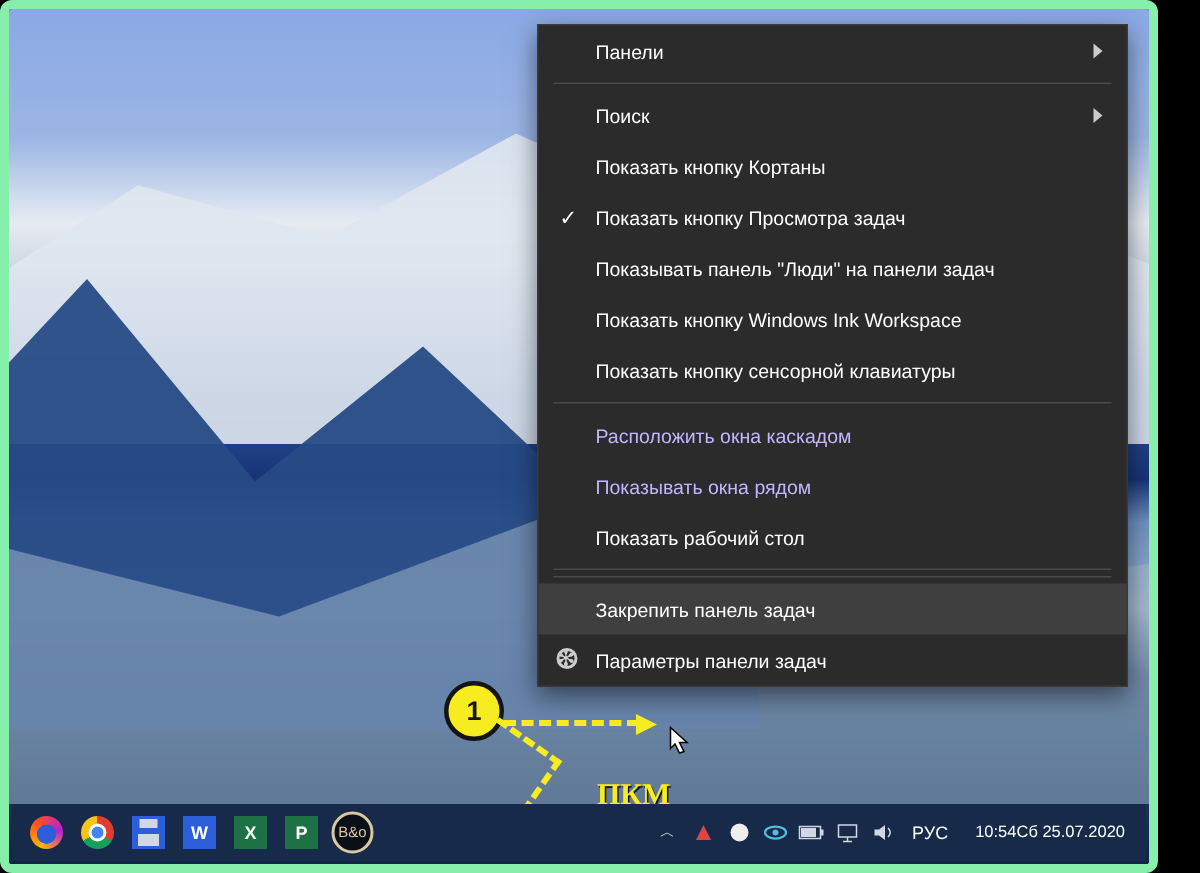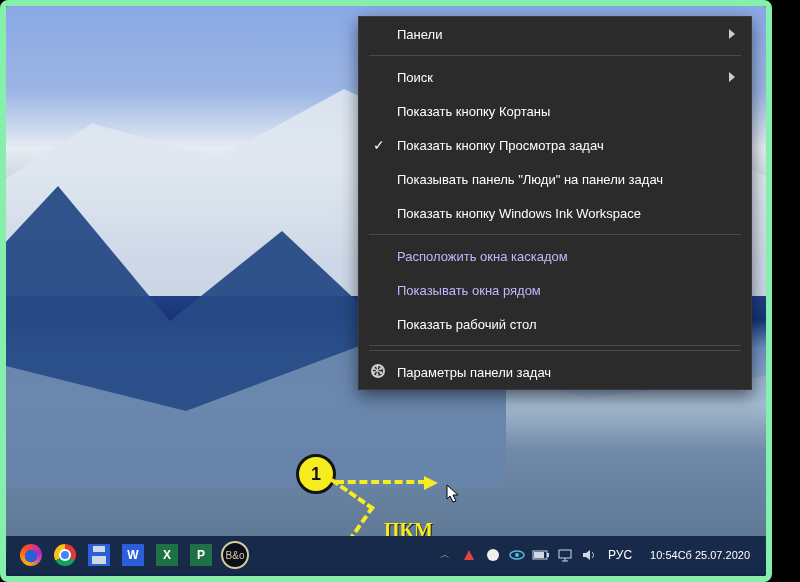--- a/index.html
+++ b/index.html
@@ -51,21 +51,21 @@
   .word{background:#2b5ed8}.excel{background:#1e7145}.pub{background:#1e7145}
   .bo{width:24px;height:24px;border-radius:50%;background:#0b0f18;border:2px solid #d9c9a3;color:#d9c9a3;display:flex;align-items:center;justify-content:center;font-size:10px;font-family:Liberation Sans, sans-serif}
   .chevup{color:#cfd8e3;font-size:10px}
 
   
   .badge{position:absolute;left:290px;bottom:82px;width:34px;height:34px;border-radius:50%;background:#f6ec1f;border:3px solid #141414;display:flex;align-items:center;justify-content:center;font-weight:900;font-size:18px;color:#161616;box-shadow:0 0 0 1px #f6ec1f inset}
   .arrow1{position:absolute;left:330px;bottom:92px;width:90px;height:0;border-top:4px dashed #f6ec1f}
   .arrow1::after{content:"";position:absolute;right:-12px;top:-8px;border-left:14px solid #f6ec1f;border-top:7px solid transparent;border-bottom:7px solid transparent}
   .arrow2{position:absolute;left:318px;bottom:50px;width:58px;height:50px;border-top:4px dashed #f6ec1f;border-right:4px dashed #f6ec1f;transform:rotate(35deg);transform-origin:left top}
   .arrow2::after{content:"";position:absolute;right:-6px;bottom:-14px;border-top:14px solid #f6ec1f;border-left:7px solid transparent;border-right:7px solid transparent;transform:rotate(-35deg)}
-  .pkm{position:absolute;left:378px;bottom:34px;color:#f6ec1f;font-weight:900;font-size:20px;font-family:"Comic Sans MS",cursive;text-shadow:1px 1px 0 #141414}
+  .pkm{position:absolute;left:392px;bottom:34px;color:#f6ec1f;font-weight:900;font-size:20px;font-family:"Comic Sans MS",cursive;text-shadow:1px 1px 0 #141414}
 </style>
 </head>
 <body>
 
 <div class="frame">
   <div class="wallpaper">
     <div class="mtn"></div>
       <div class="mtn2"></div>
       <div class="mtn3"></div>
   </div>
@@ -83,32 +83,38 @@
       </div>
     <div class="row check">
         <span>Показать кнопку Просмотра задач</span>
       </div>
     <div class="row">
         <span>Показывать панель "Люди" на панели задач</span>
       </div>
     <div class="row">
         <span>Показать кнопку Windows Ink Workspace</span>
       </div>
+    <div class="row">
+        <span>Показать кнопку сенсорной клавиатуры</span>
+      </div>
     <div class="sep"></div>
     <div class="row disabled">
         <span>Расположить окна каскадом</span>
       </div>
     <div class="row disabled">
         <span>Показывать окна рядом</span>
       </div>
     <div class="row">
         <span>Показать рабочий стол</span>
       </div>
     <div class="sep"></div>
     <div class="sep"></div>
+    <div class="row hl">
+        <span>Закрепить панель задач</span>
+      </div>
     <div class="row gear">
         <span>Параметры панели задач</span>
       </div>
   </div>
 
   <div class="cursor" style="left:440px;top:478px">
     <svg viewBox="0 0 14 20">
         <path d="M1 1l0 14 3-3 3 6 3-1-3-6 5 0z" fill="#fff" stroke="#000"></path>
       </svg>
   </div>

